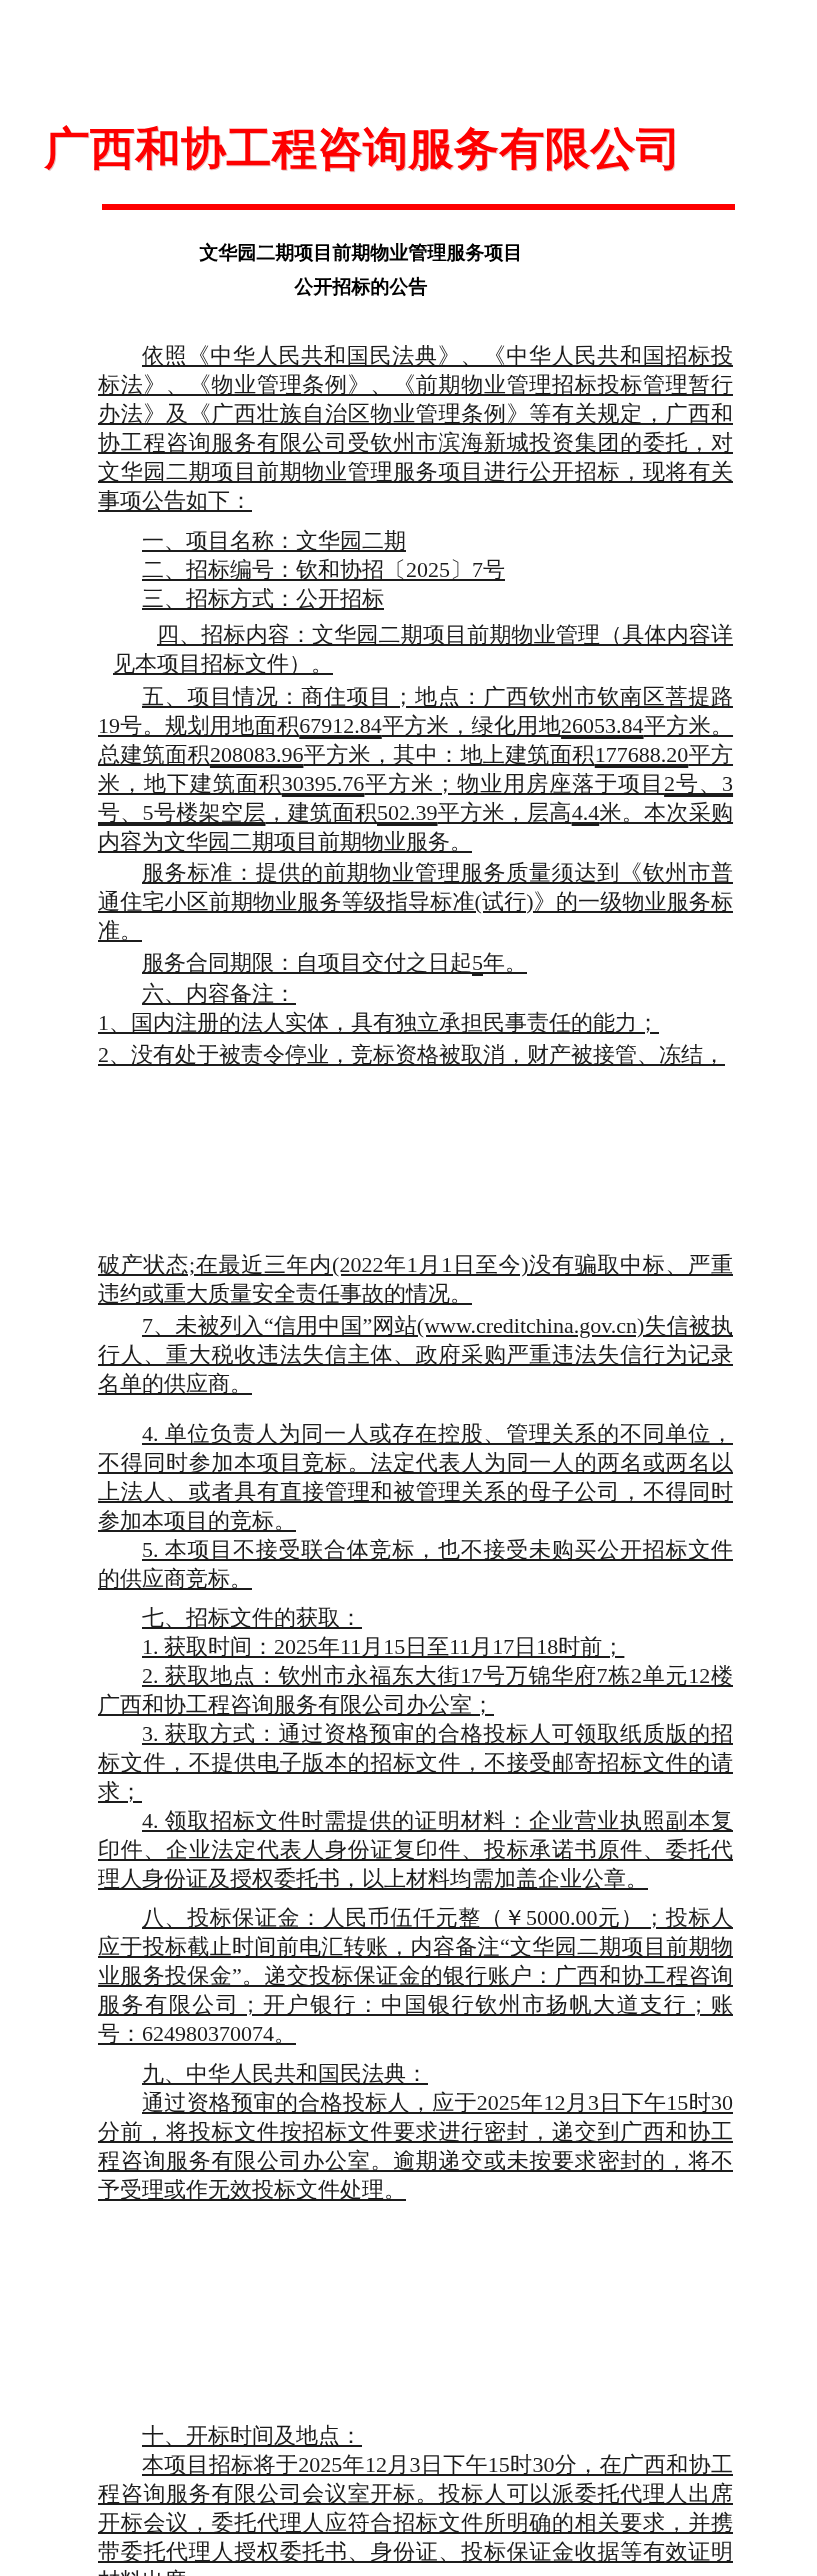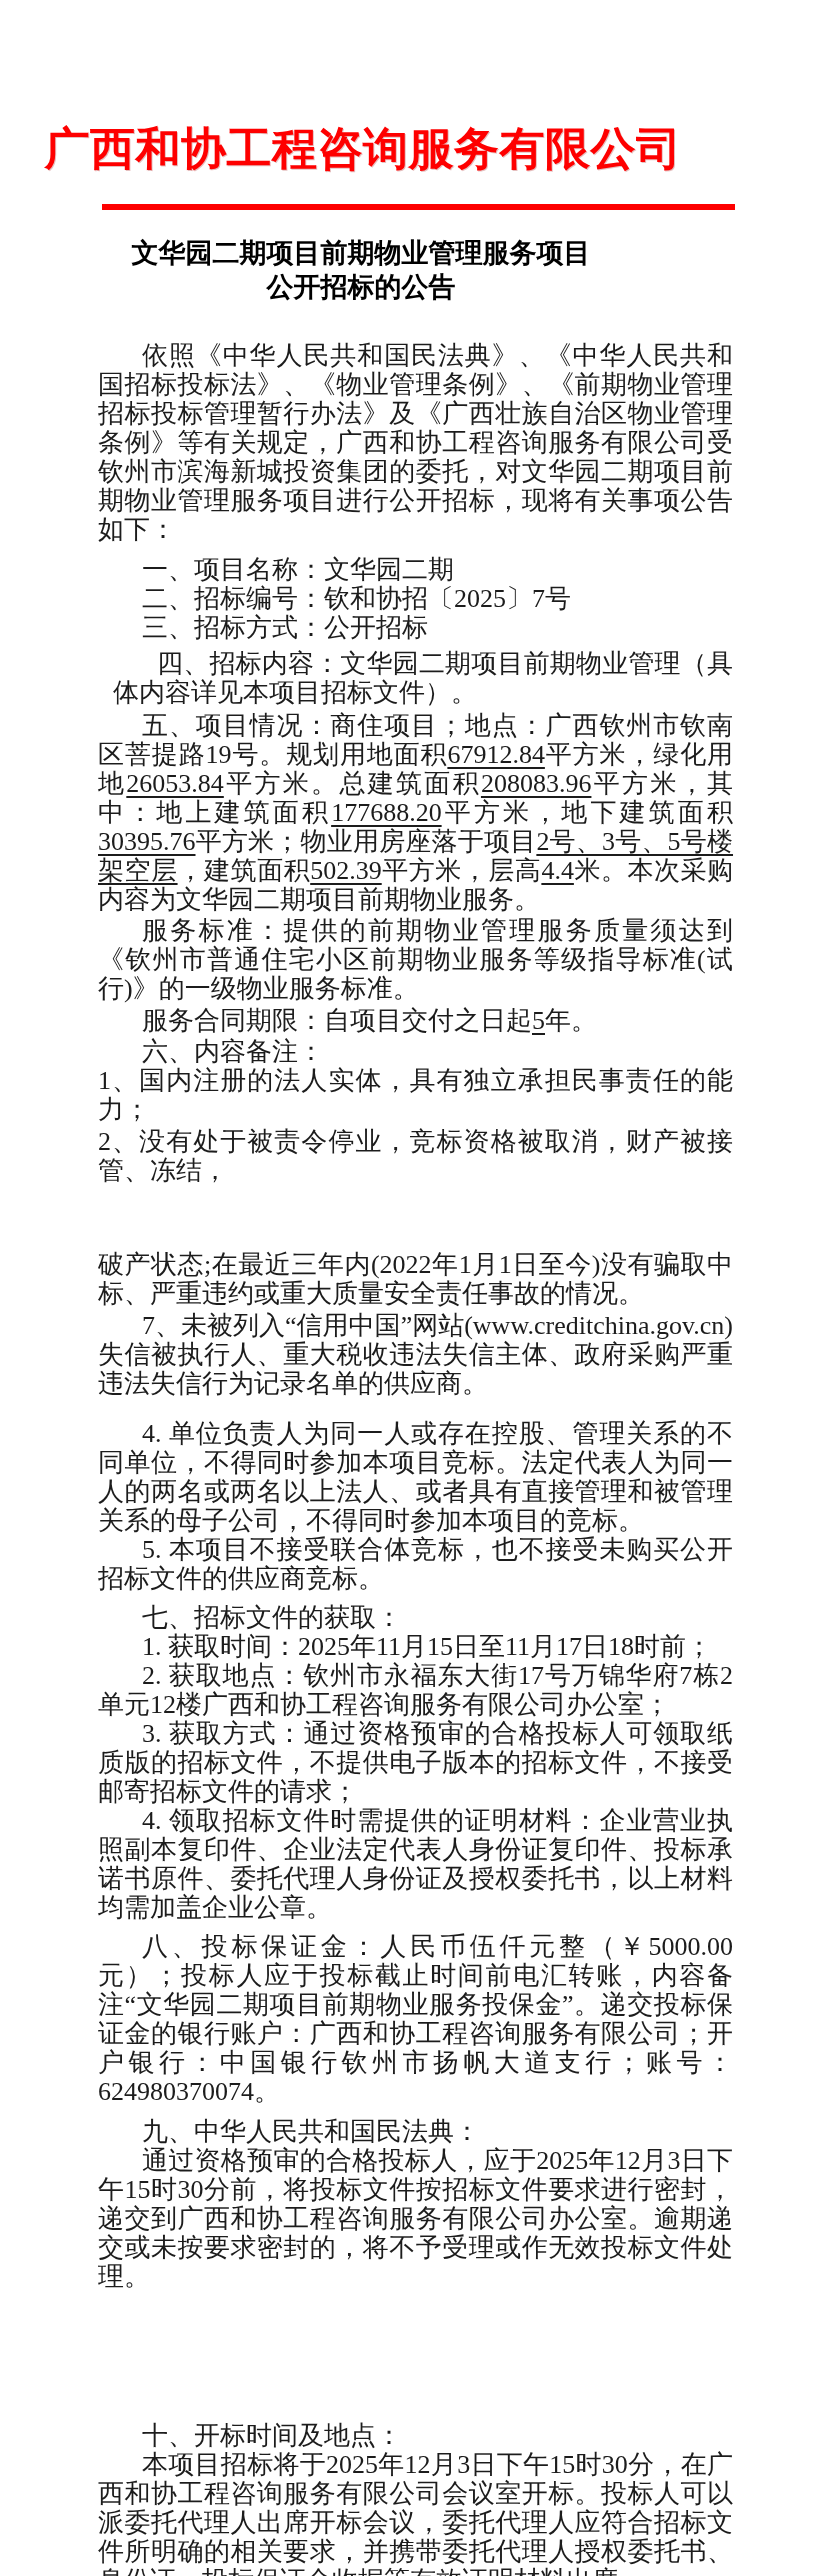--- a/index.html
+++ b/index.html
@@ -12,27 +12,28 @@
   .doc-title{
     position:absolute;top:123px;left:0;width:726px;margin:0;
     text-align:center;font-size:45px;line-height:52px;font-weight:bold;
     color:#fe0000;font-family:"Liberation Sans","DejaVu Sans",sans-serif;
     white-space:nowrap;letter-spacing:0.5px;
     text-shadow:1px 1px 0 rgba(150,0,0,.25);
   }
   .red-rule{position:absolute;top:204px;left:102px;width:633px;height:5.7px;background:#fe0000;}
   .doc-subtitle{
     position:absolute;top:236px;left:0;width:722px;text-align:center;
-    font-size:27px;line-height:34px;font-weight:bold;color:#000;
+    font-size:19px;line-height:34px;font-weight:bold;color:#000;
     font-family:"Liberation Sans","DejaVu Sans",sans-serif;
   }
   .body-block{
     position:absolute;left:98px;width:635px;
-    font-size:26px;line-height:29px;text-align:justify;
+    font-size:22px;line-height:29px;text-align:justify;
     text-justify:inter-ideograph;
+    text-decoration:underline;
   }
   .page-block-1{top:341px;}
   .page-block-2{top:1250px;}
   .page-block-3{top:2421px;}
   .para{margin:0;}
   .para.indent{text-indent:44px;}
   .para .u{text-decoration:underline;text-underline-offset:3.6px;}
 </style>
 </head>
 <body>

